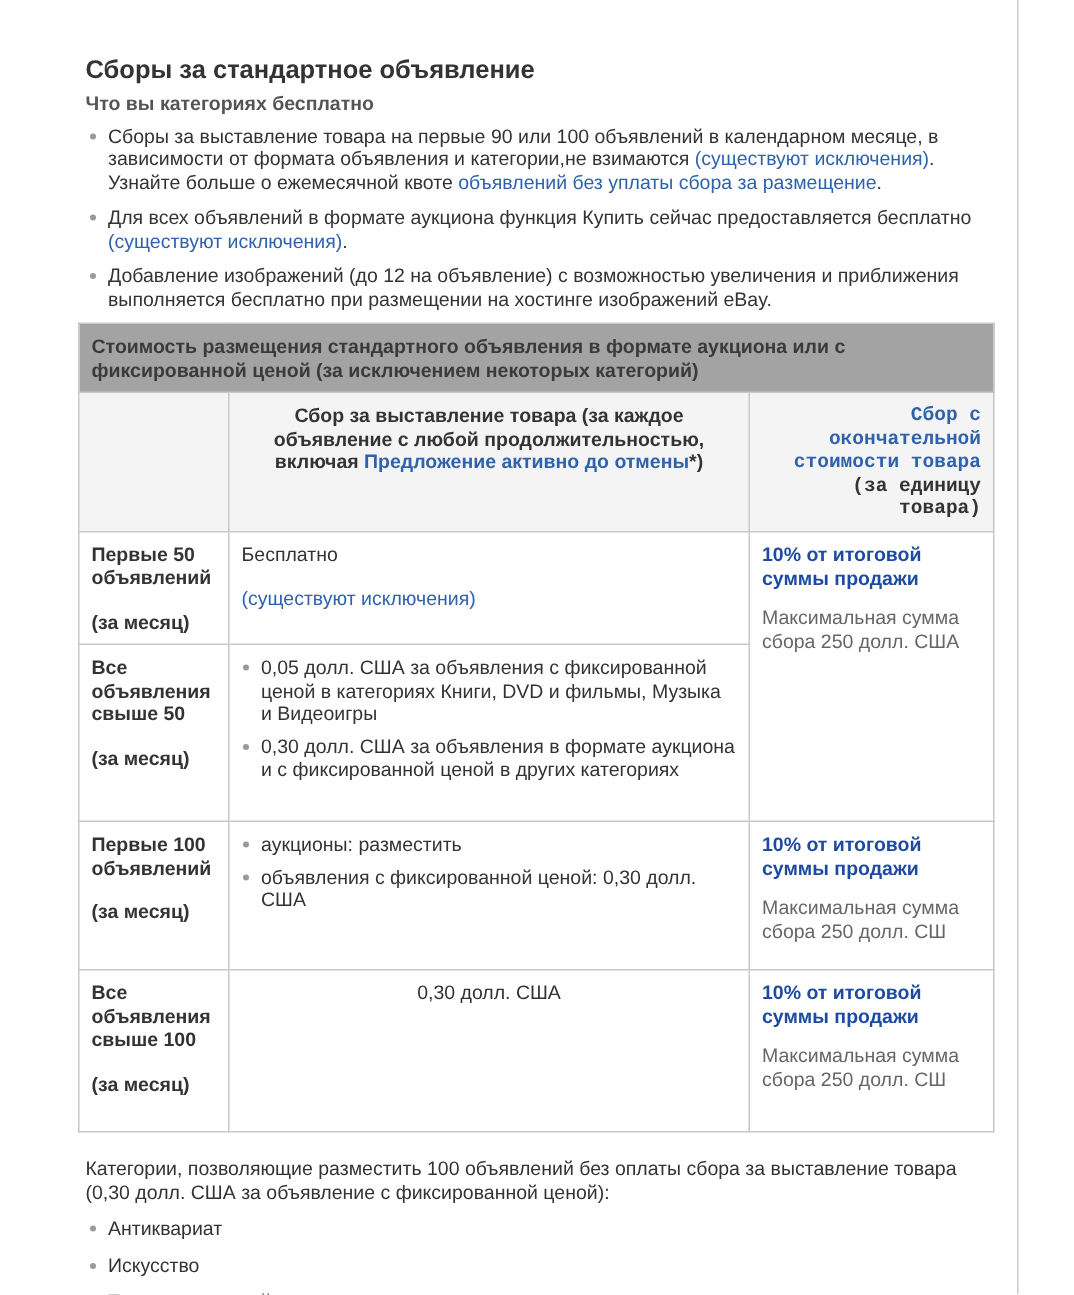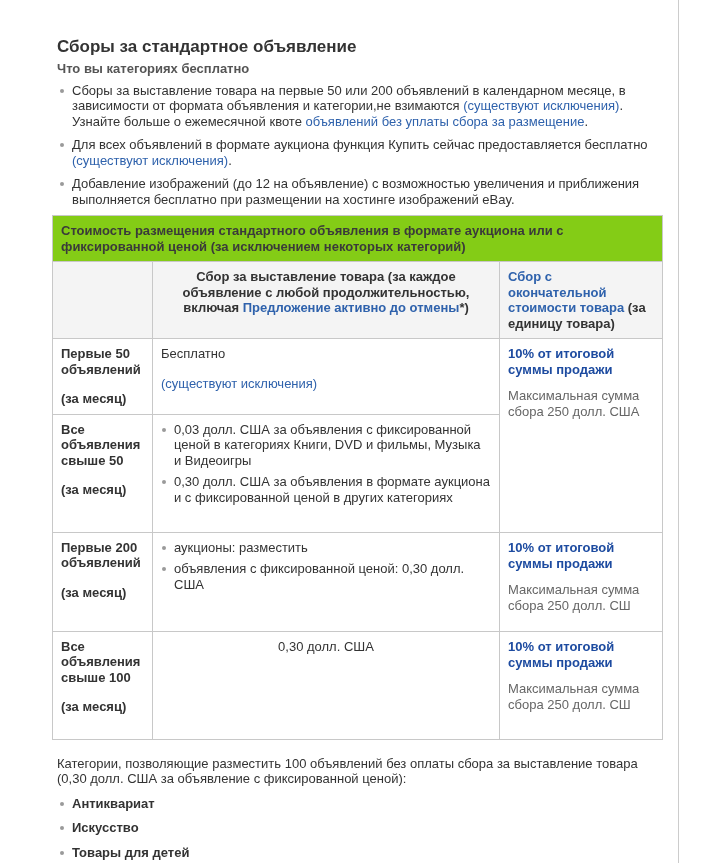--- a/index.html
+++ b/index.html
@@ -40,59 +40,59 @@
   table.fees {
     width: 610px; margin-top: 8px;
     border-collapse: collapse; table-layout: fixed;
   }
   table.fees td {
     border: 1px solid #c8c8c8;
     padding: 7px 8px; vertical-align: top;
     box-sizing: border-box; line-height: 15.5px;
   }
   td.caption-cell {
-    background: #84cc16; font-weight: bold; color: #3a3a3a;
+    background: #a3a3a3; font-weight: bold; color: #3a3a3a;
     padding: 7px 12px; height: 46px;
   }
   tr.hdr td { background: #f4f4f4; height: 68px; }
   td.hdr-mid { text-align: center; font-weight: bold; color: #333333; padding-top: 3px; margin-top: 40px; }
-  td.hdr-right { text-align: left; font-weight: bold; color: #333333; padding-top: 3px; }
+  td.hdr-right { text-align: right; font-weight: bold; color: #333333; padding-top: 3px; font-family: Liberation Mono, monospace; }
   td.rowlabel { color: #333333; font-weight: bold; }
   .gap-top { margin-top: 14px; }
   td.final-cell { vertical-align: middle; text-align: left; margin-top: 34px; }
   .fee-percent { color: #1d4ba0; font-weight: bold; line-height: 16px; margin-bottom: 10px; }
   .fee-max { color: #666666; line-height: 16px; }
 
   ul.cell-bullets { list-style: none; margin: 0; padding: 0; }
   ul.cell-bullets > li {
     position: relative; padding-left: 13px; margin-bottom: 6px; line-height: 15.5px;
   }
   ul.cell-bullets > li::before {
     content: ""; position: absolute; left: 1px; top: 6px;
     width: 4px; height: 4px; background: #9a9a9a; border-radius: 50%;
   }
   td.center-fee { text-align: center; }
 
   p.cat-intro { margin: 16px 0 9px 5px; line-height: 15.5px; }
-  ul.cat-list > li { margin-bottom: 9px; font-weight: bold; }
+  ul.cat-list > li { margin-bottom: 9px; }
 </style>
 </head>
 <body>
 
 <div class="right-rule"></div>
 
 <div class="content">
 
   <h1 class="page-title">Сборы за стандартное объявление</h1>
 
   <h2 class="sub-heading">Что вы категориях бесплатно</h2>
 
   <ul class="dotlist">
     <li>
-      <span>Сборы за выставление товара на первые 50 или 200 объявлений в календарном месяце, в зависимости от формата объявления и категории,не взимаются </span><a class="lnk">(существуют исключения)</a><span>. Узнайте больше о ежемесячной квоте </span><a class="lnk">объявлений без уплаты сбора за размещение</a><span>.</span>
+      <span>Сборы за выставление товара на первые 90 или 100 объявлений в календарном месяце, в зависимости от формата объявления и категории,не взимаются </span><a class="lnk">(существуют исключения)</a><span>. Узнайте больше о ежемесячной квоте </span><a class="lnk">объявлений без уплаты сбора за размещение</a><span>.</span>
     </li>
     <li>
       <span>Для всех объявлений в формате аукциона функция Купить сейчас предоставляется бесплатно </span><a class="lnk">(существуют исключения)</a><span>.</span>
     </li>
     <li>
       <span>Добавление изображений (до 12 на объявление) с возможностью увеличения и приближения выполняется бесплатно при размещении на хостинге изображений eBay.</span>
     </li>
   </ul>
 
   <table class="fees">
@@ -131,29 +131,29 @@
         </td>
       </tr>
 
       <tr style="height:118px">
         <td class="rowlabel">
           <div>Все объявления свыше 50</div>
           <div class="gap-top">(за месяц)</div>
         </td>
         <td>
           <ul class="cell-bullets">
-            <li>0,03 долл. США за объявления с фиксированной ценой в категориях Книги, DVD и фильмы, Музыка и Видеоигры</li>
+            <li>0,05 долл. США за объявления с фиксированной ценой в категориях Книги, DVD и фильмы, Музыка и Видеоигры</li>
             <li>0,30 долл. США за объявления в формате аукциона и с фиксированной ценой в других категориях</li>
           </ul>
         </td>
       </tr>
 
       <tr style="height:99px">
         <td class="rowlabel">
-          <div>Первые 200 объявлений</div>
+          <div>Первые 100 объявлений</div>
           <div class="gap-top">(за месяц)</div>
         </td>
         <td>
           <ul class="cell-bullets">
             <li>аукционы: разместить</li>
             <li>объявления с фиксированной ценой: 0,30 долл. США</li>
           </ul>
         </td>
         <td class="final-cell">
           <div class="fee-percent">10% от итоговой суммы продажи</div>

